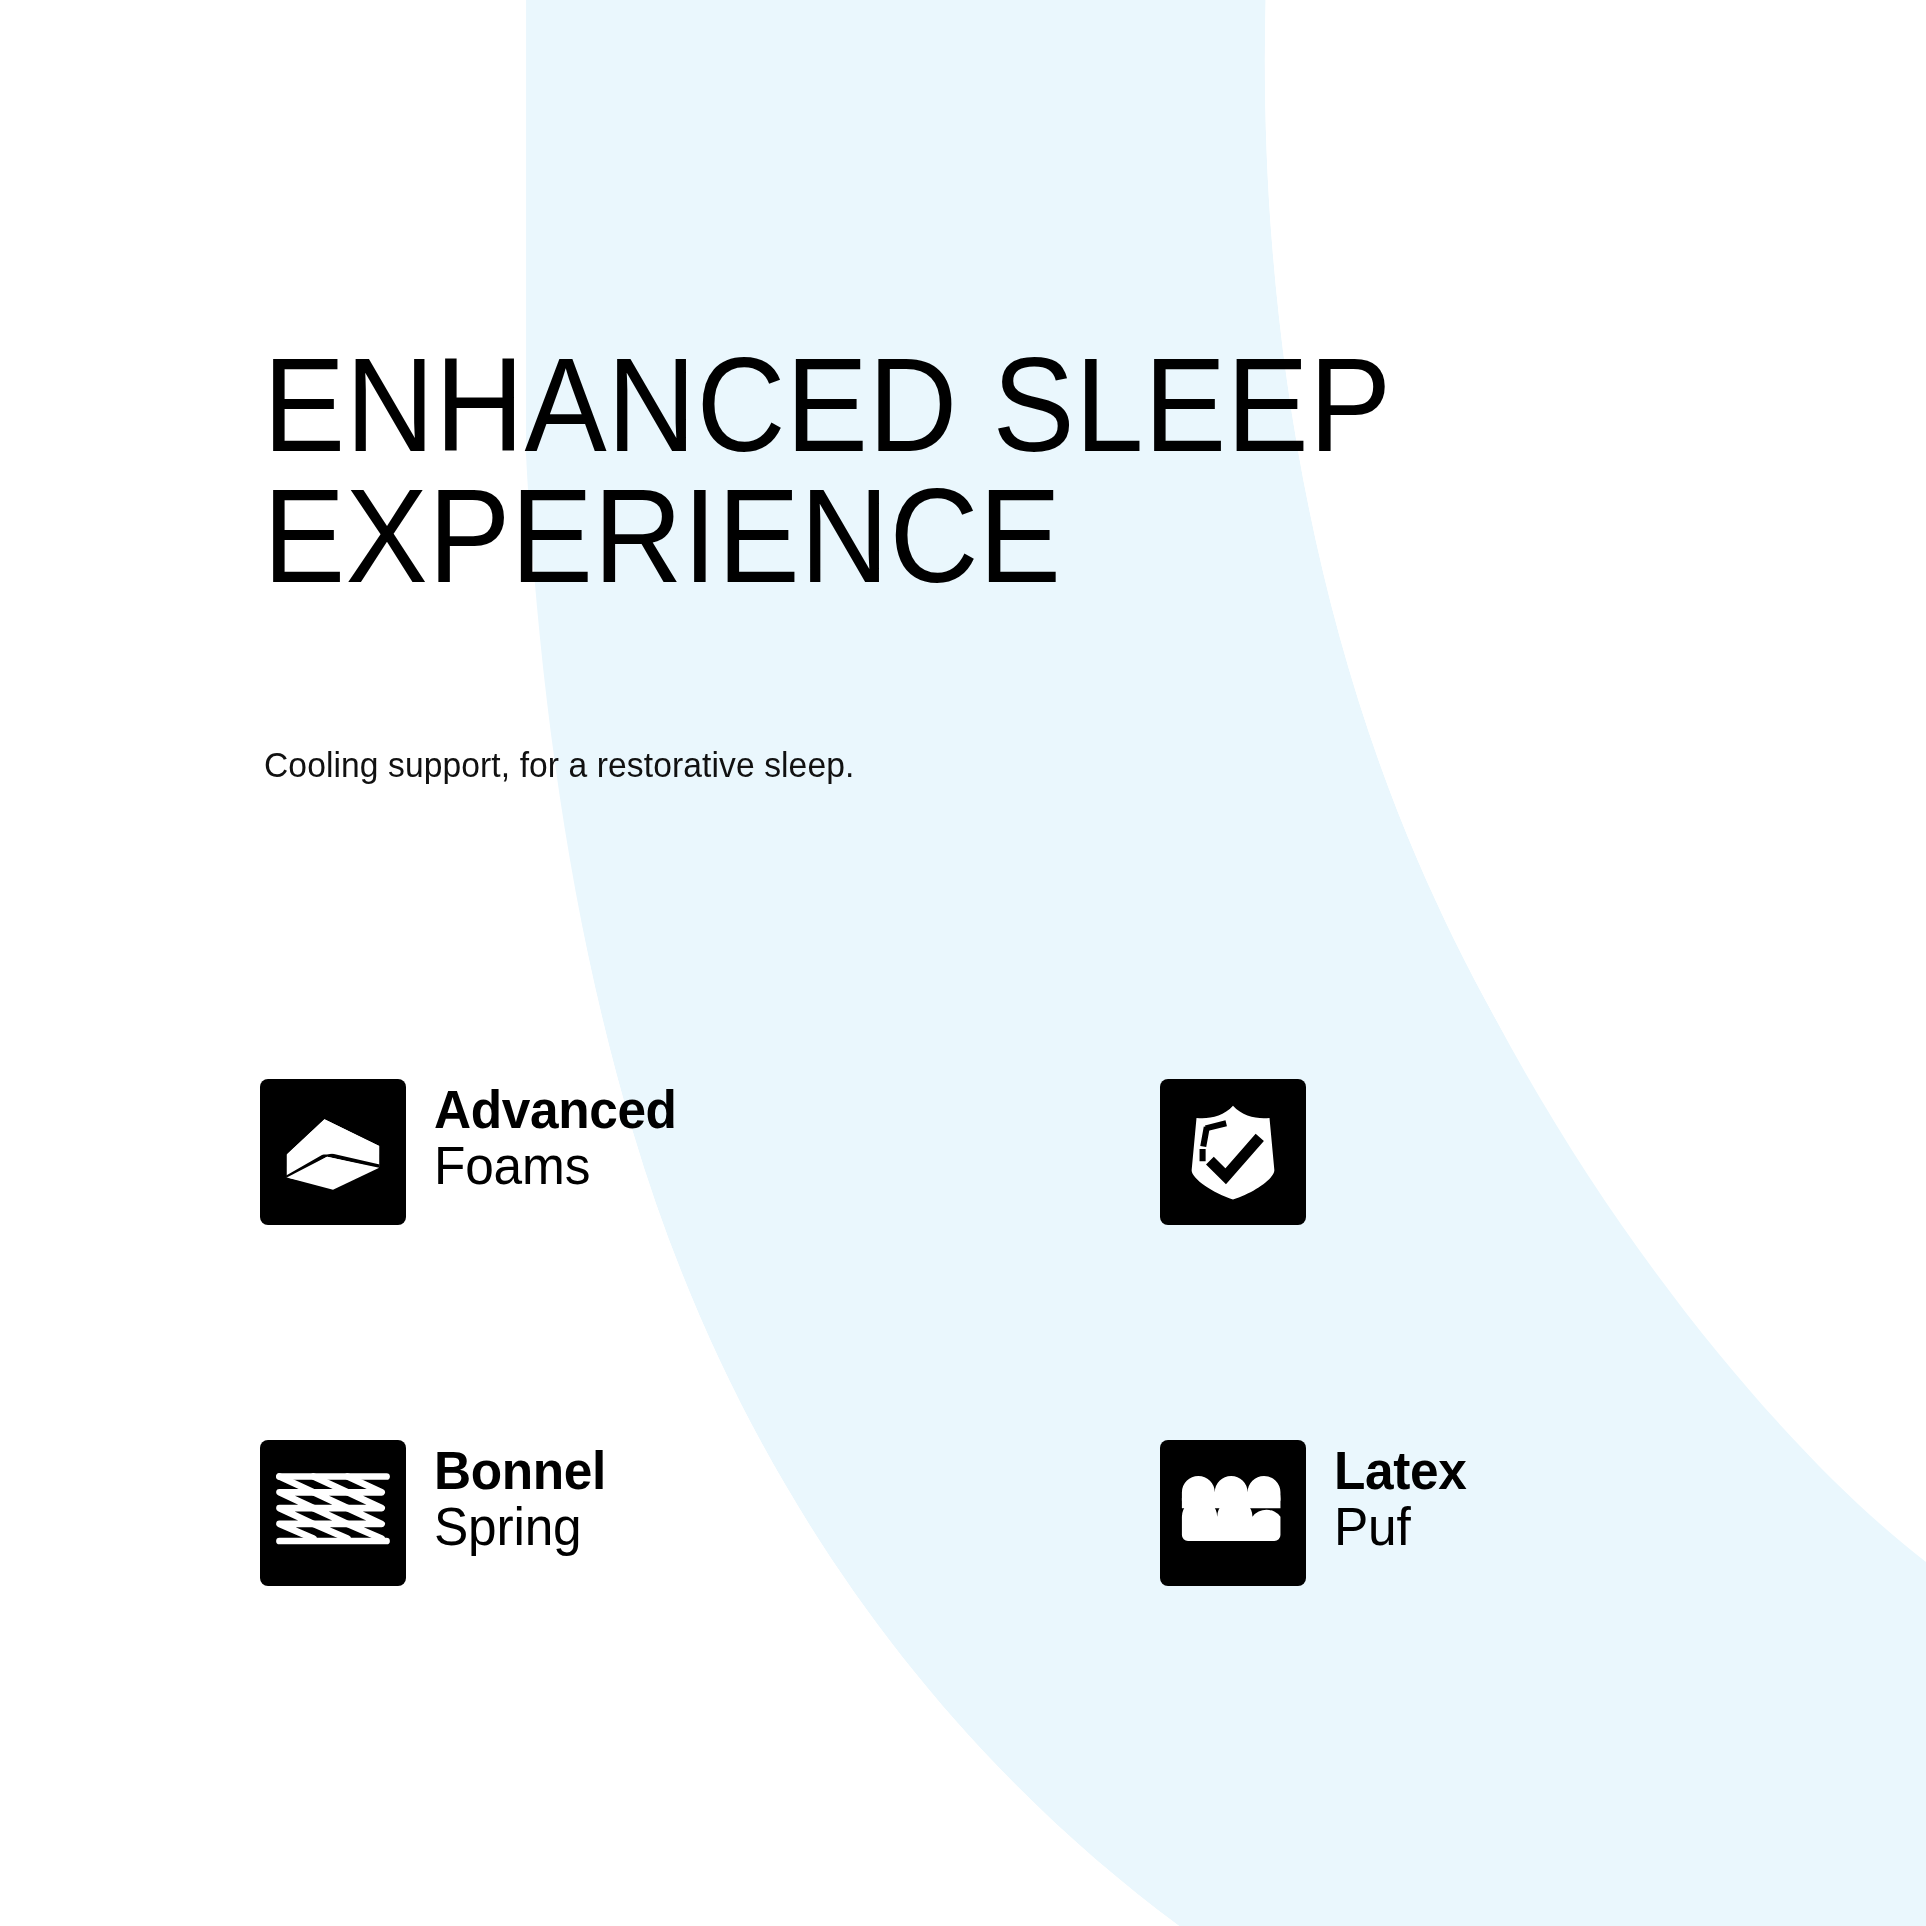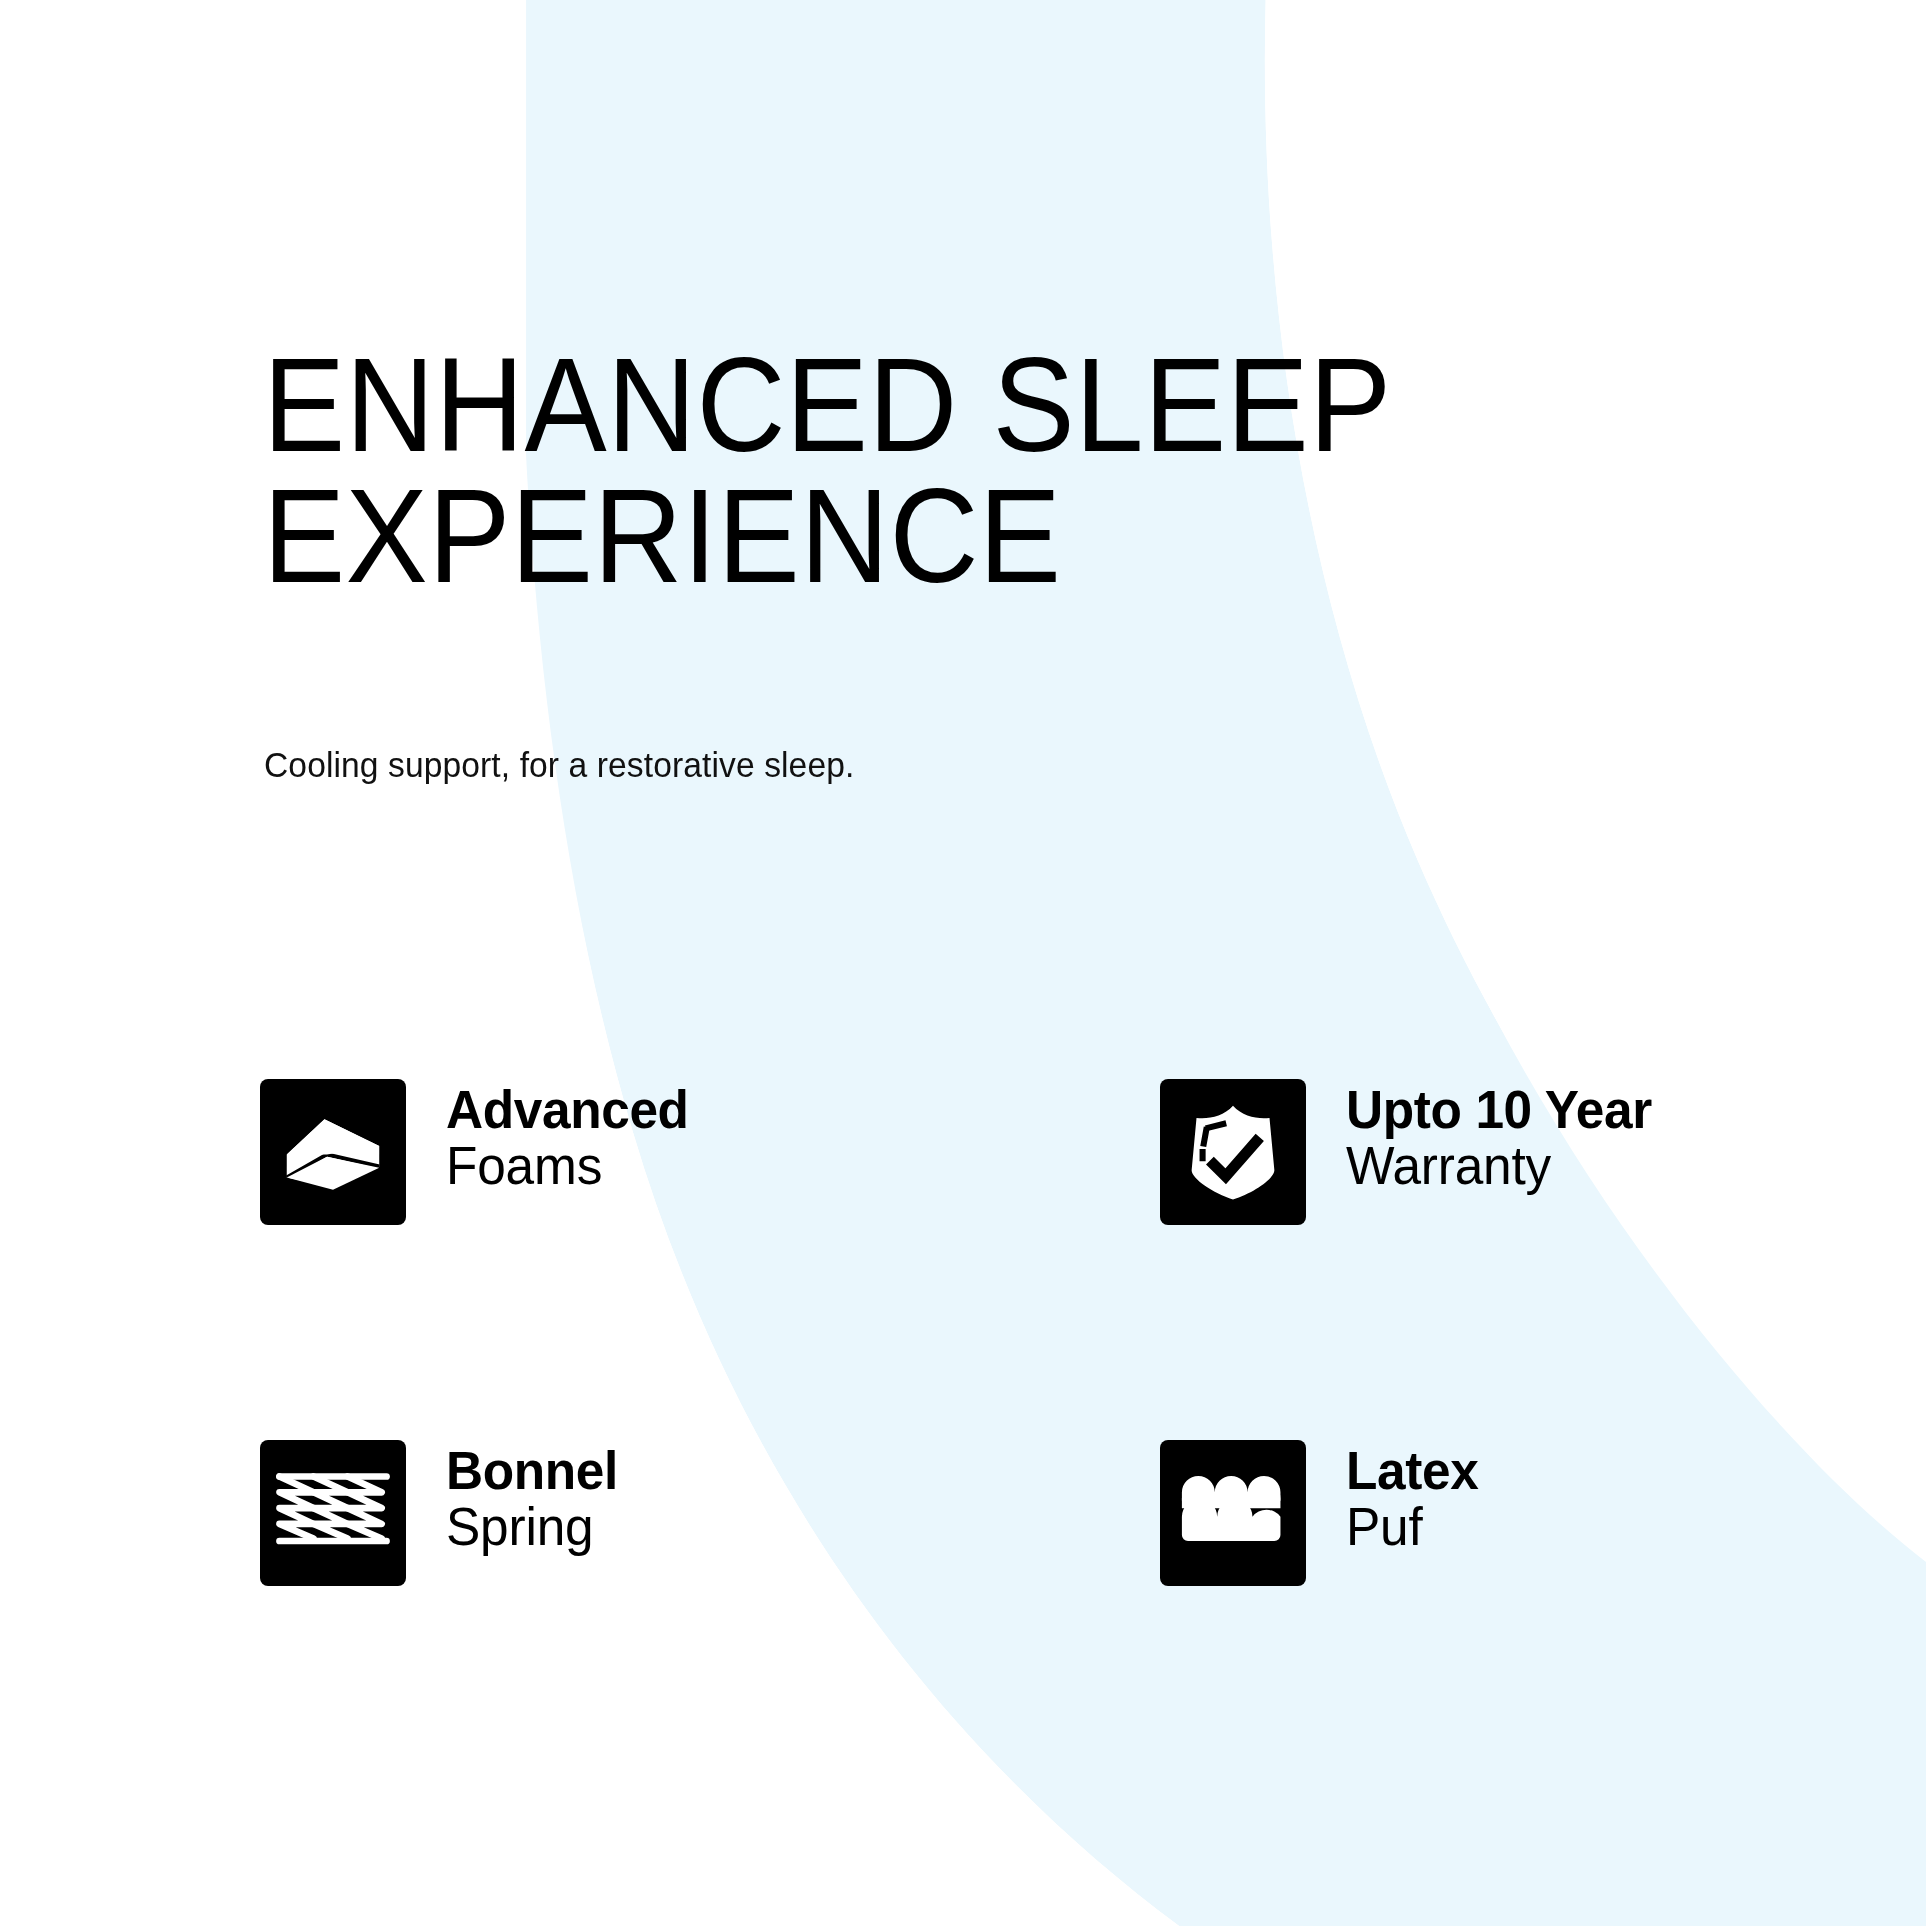--- a/index.html
+++ b/index.html
@@ -89,21 +89,21 @@
     background: #000000;
     border-radius: 8px;
     display: flex;
     align-items: center;
     justify-content: center;
     overflow: hidden;
   }
   .feature-icon svg { display: block; }
 
   .feature-text {
-    padding-left: 40px;
+    padding-left: 28px;
     padding-top: 2.7px;
   }
   .feature-title {
     font-family: "Liberation Sans", sans-serif;
     font-weight: 700;
     font-size: 53px;
     line-height: 1.04;
     letter-spacing: -0.4px;
     color: #000000;
     margin: 0;
@@ -229,24 +229,20 @@
         <svg width="146" height="146" viewBox="0 0 120 120" xmlns="http://www.w3.org/2000/svg">
           <path d="M60 22 C68 31, 80 33, 90 32 L94 75 C94 82, 76 94, 60 99 C44 94, 26 82, 26 75 L30 32 C40 33, 52 31, 60 22 Z" fill="#ffffff"></path>
 
           <path d="M40 40 L52 37" stroke="#000000" stroke-width="5" stroke-linecap="square" fill="none"></path>
           <path d="M38 42 L36 53" stroke="#000000" stroke-width="5" stroke-linecap="square" fill="none"></path>
           <path d="M35 60 L35 65" stroke="#000000" stroke-width="5" stroke-linecap="square" fill="none"></path>
 
           <path d="M41 67 L54 80 L82 48" fill="none" stroke="#000000" stroke-width="9" stroke-linecap="butt" stroke-linejoin="miter"></path>
         </svg>
       </div>
-      <div class="feature-text">
-        <div class="feature-title">Upto 10 Year</div>
-        <div class="feature-sub">Warranty</div>
-      </div>
     </div>
 
     <div class="feature">
       <div class="feature-icon">
         <svg width="146" height="146" viewBox="0 0 120 120" xmlns="http://www.w3.org/2000/svg">
           <g stroke="#ffffff" stroke-width="5.5" fill="none" stroke-linecap="round" stroke-linejoin="round">
 
             <line x1="16" y1="30" x2="104" y2="30"></line>
             <line x1="16" y1="83" x2="104" y2="83"></line>
 

